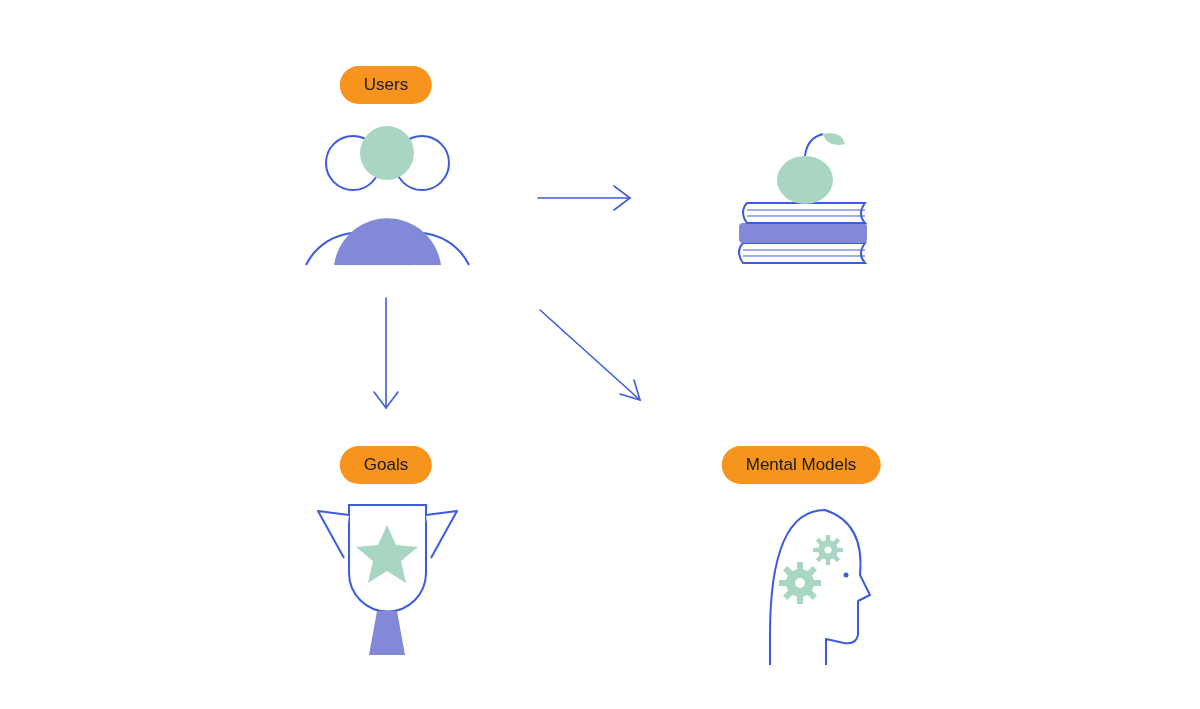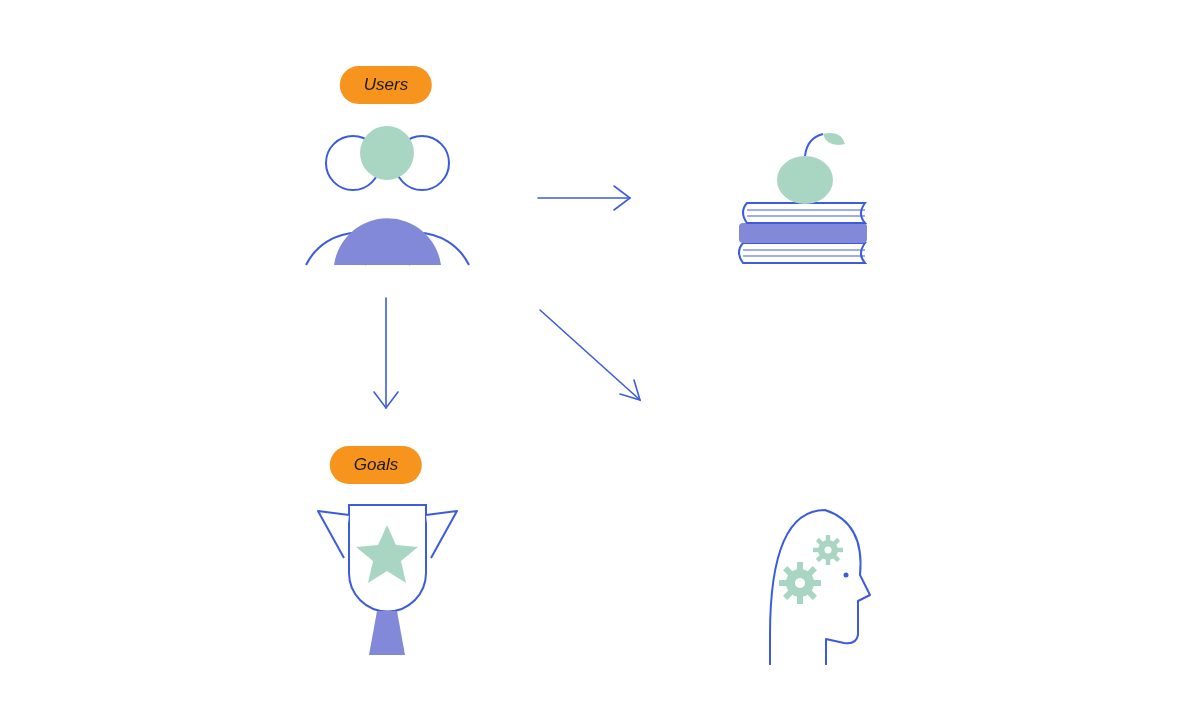--- a/index.html
+++ b/index.html
@@ -8,21 +8,20 @@
     width: 1200px;
     height: 709px;
     background: #ffffff;
     font-family: "Segoe UI", "Helvetica Neue", Arial, sans-serif;
     overflow: hidden;
   }
   .stage {
     position: relative;
     width: 1200px;
     height: 709px;
-    font-style: italic;
   }
   .pill {
     position: absolute;
     background: #f6941e;
     color: #1a1a1a;
     font-size: 17px;
     line-height: 1;
     padding: 10px 24px 11px;
     border-radius: 999px;
     white-space: nowrap;
@@ -35,22 +34,23 @@
   }
 </style>
 </head>
 <body>
 
 <div class="stage">
 
   <div class="pill" style="left:386px; top:66px;">Users</div>
 
 
-  <div class="pill" style="left:376px; top:446px;">Goals</div>
+  <div class="pill" style="left:386px; top:446px;">Goals</div>
 
+  <div class="pill" style="left:801px; top:446px;">Mental Models</div>
 
   <svg class="icon" style="left:300px; top:115px;" width="175" height="155" viewBox="0 0 175 155">
 
     <circle cx="53" cy="48" r="27" fill="#fff" stroke="#3d5cdd" stroke-width="2"></circle>
 
     <circle cx="122" cy="48" r="27" fill="#fff" stroke="#3d5cdd" stroke-width="2"></circle>
 
     <path d="M 6 150 A 58 58 0 0 1 110 150" fill="none" stroke="#3d5cdd" stroke-width="2"></path>
 
     <path d="M 65 150 A 58 58 0 0 1 169 150" fill="none" stroke="#3d5cdd" stroke-width="2"></path>

